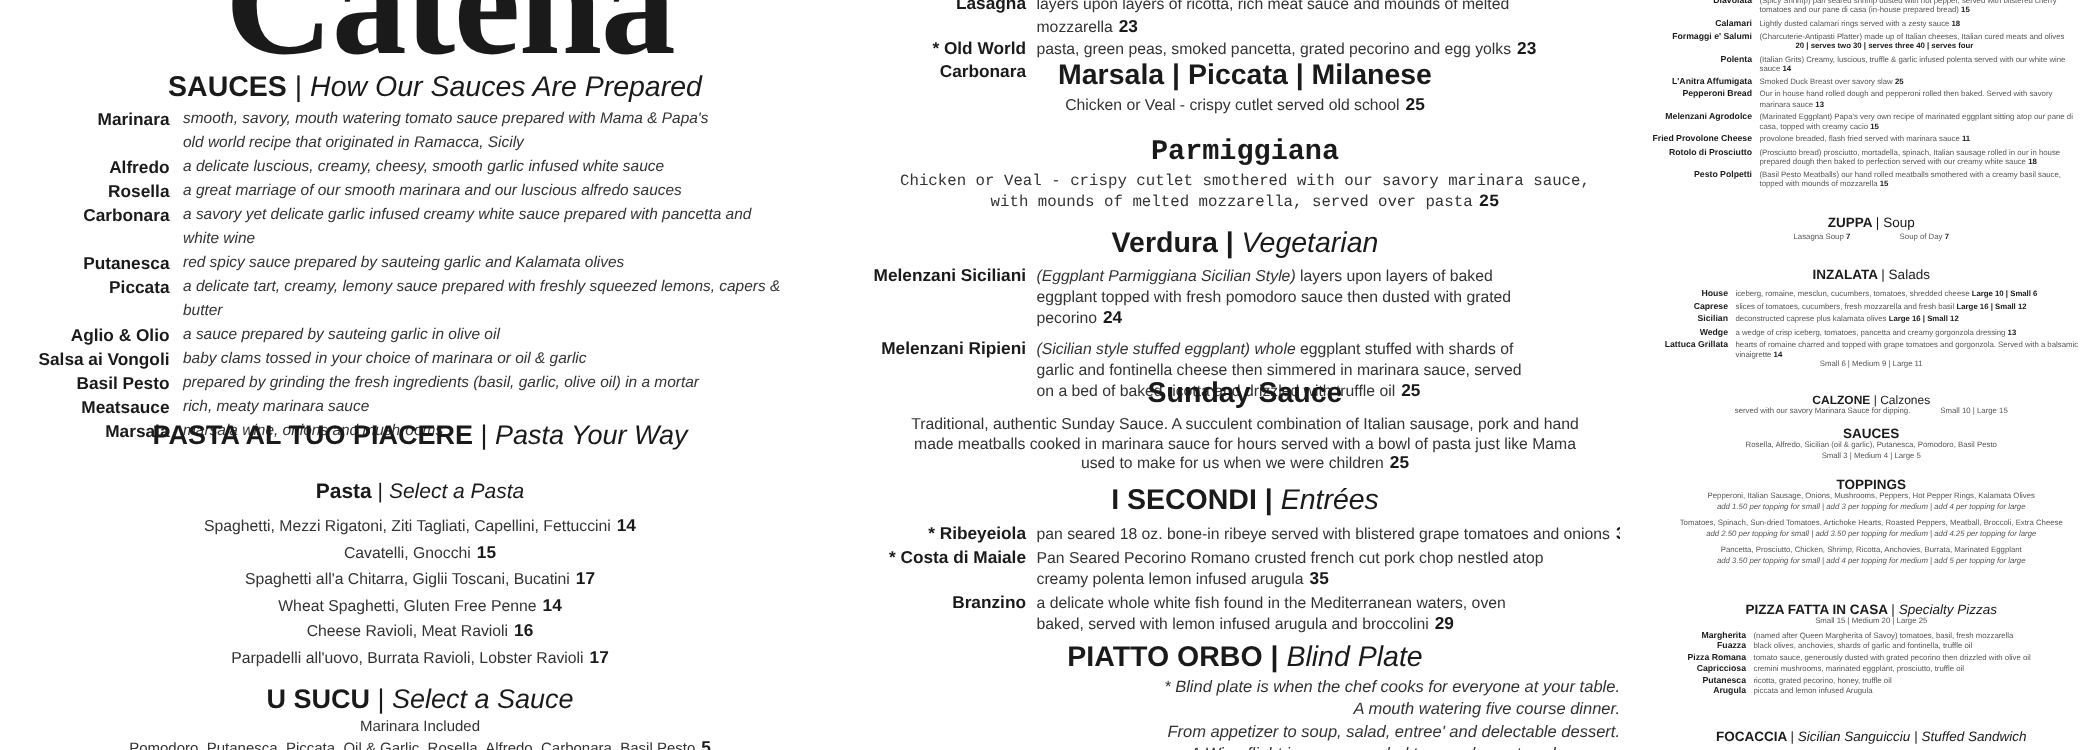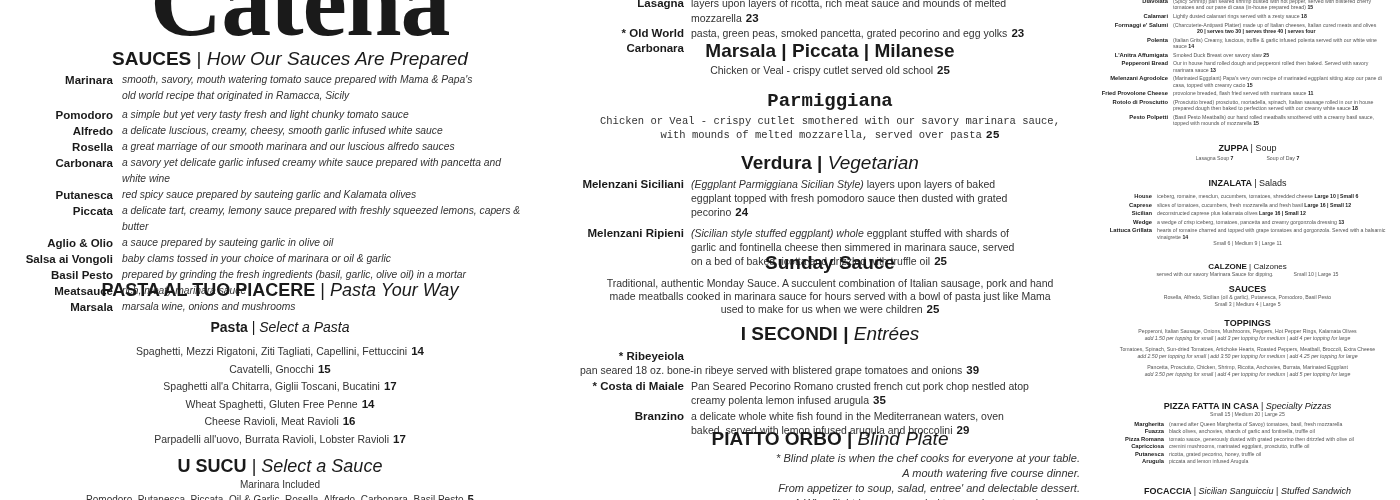--- a/index.html
+++ b/index.html
@@ -59,24 +59,20 @@
 
   <div class="sec-title" style="position:absolute;top:48px;left:0;width:580px;">
     <b>SAUCES</b> | <i>How Our Sauces Are Prepared</i>
   </div>
 
   <div class="sauce-rows">
     <div class="srow">
       <div class="nm">Marinara</div>
       <div class="ds"><span>smooth, savory, mouth watering tomato sauce prepared with Mama &amp; Papa's</span><br><span>old world recipe that originated in Ramacca, Sicily</span></div>
     </div>
-    <div class="srow" style="margin-top:3px">
-        <div class="nm">Pomodoro</div>
-        <div class="ds">a simple but yet very tasty fresh and light chunky tomato sauce</div>
-      </div>
     <div class="srow">
         <div class="nm">Alfredo</div>
         <div class="ds">a delicate luscious, creamy, cheesy, smooth garlic infused white sauce</div>
       </div>
     <div class="srow">
         <div class="nm">Rosella</div>
         <div class="ds">a great marriage of our smooth marinara and our luscious alfredo sauces</div>
       </div>
     <div class="srow">
         <div class="nm">Carbonara</div>
@@ -163,26 +159,26 @@
       <div class="ds" style="width:335px;"><span class="it">(Eggplant Parmiggiana Sicilian Style)</span> <span>layers upon layers of baked eggplant topped with fresh pomodoro sauce then dusted with grated pecorino</span><span class="pr">24</span></div>
     </div>
     <div class="mrow" style="margin-top:7px;">
       <div class="nm">Melenzani Ripieni</div>
       <div class="ds" style="width:330px;"><span class="it">(Sicilian style stuffed eggplant) whole</span> <span>eggplant stuffed with shards of garlic and fontinella cheese then simmered in marinara sauce, served on a bed of baked ricotta and drizzled with truffle oil</span><span class="pr">25</span></div>
     </div>
   </div>
 
   <div style="position:absolute;top:252px;left:25px;width:450px;">
     <div class="c-head">Sunday Sauce</div>
-    <div class="c-desc" style="margin-top:3px;"><span>Traditional, authentic Monday Sauce.  A succulent combination of Italian sausage, pork and hand made meatballs cooked in marinara sauce for hours served with a bowl of pasta just like Mama used to make for us when we were children</span><span class="pr2">25</span></div>
+    <div class="c-desc" style="margin-top:3px;"><span>Traditional, authentic Sunday Sauce.  A succulent combination of Italian sausage, pork and hand made meatballs cooked in marinara sauce for hours served with a bowl of pasta just like Mama used to make for us when we were children</span><span class="pr2">25</span></div>
   </div>
 
   <div style="position:absolute;top:323px;left:0;width:500px;">
     <div class="c-head"><span>I SECONDI</span> | <i>Entrées</i></div>
-    <div class="mrow" style="margin-top:4px;flex-direction:column;">
+    <div class="mrow" style="margin-top:4px;">
       <div class="nm">* Ribeyeiola</div>
       <div class="ds" style="white-space:nowrap;"><span>pan seared 18 oz. bone-in ribeye served with blistered grape tomatoes and onions</span><span class="pr">39</span></div>
     </div>
     <div class="mrow" style="margin-top:2px;">
       <div class="nm">* Costa di Maiale</div>
       <div class="ds" style="width:370px;"><span>Pan Seared Pecorino Romano crusted french cut pork chop nestled atop creamy polenta lemon infused arugula</span><span class="pr">35</span></div>
     </div>
     <div class="mrow" style="margin-top:2px;">
       <div class="nm">Branzino</div>
       <div class="ds" style="width:320px;"><span>a delicate whole white fish found in the Mediterranean waters, oven baked, served with lemon infused arugula and broccolini</span><span class="pr">29</span></div>

